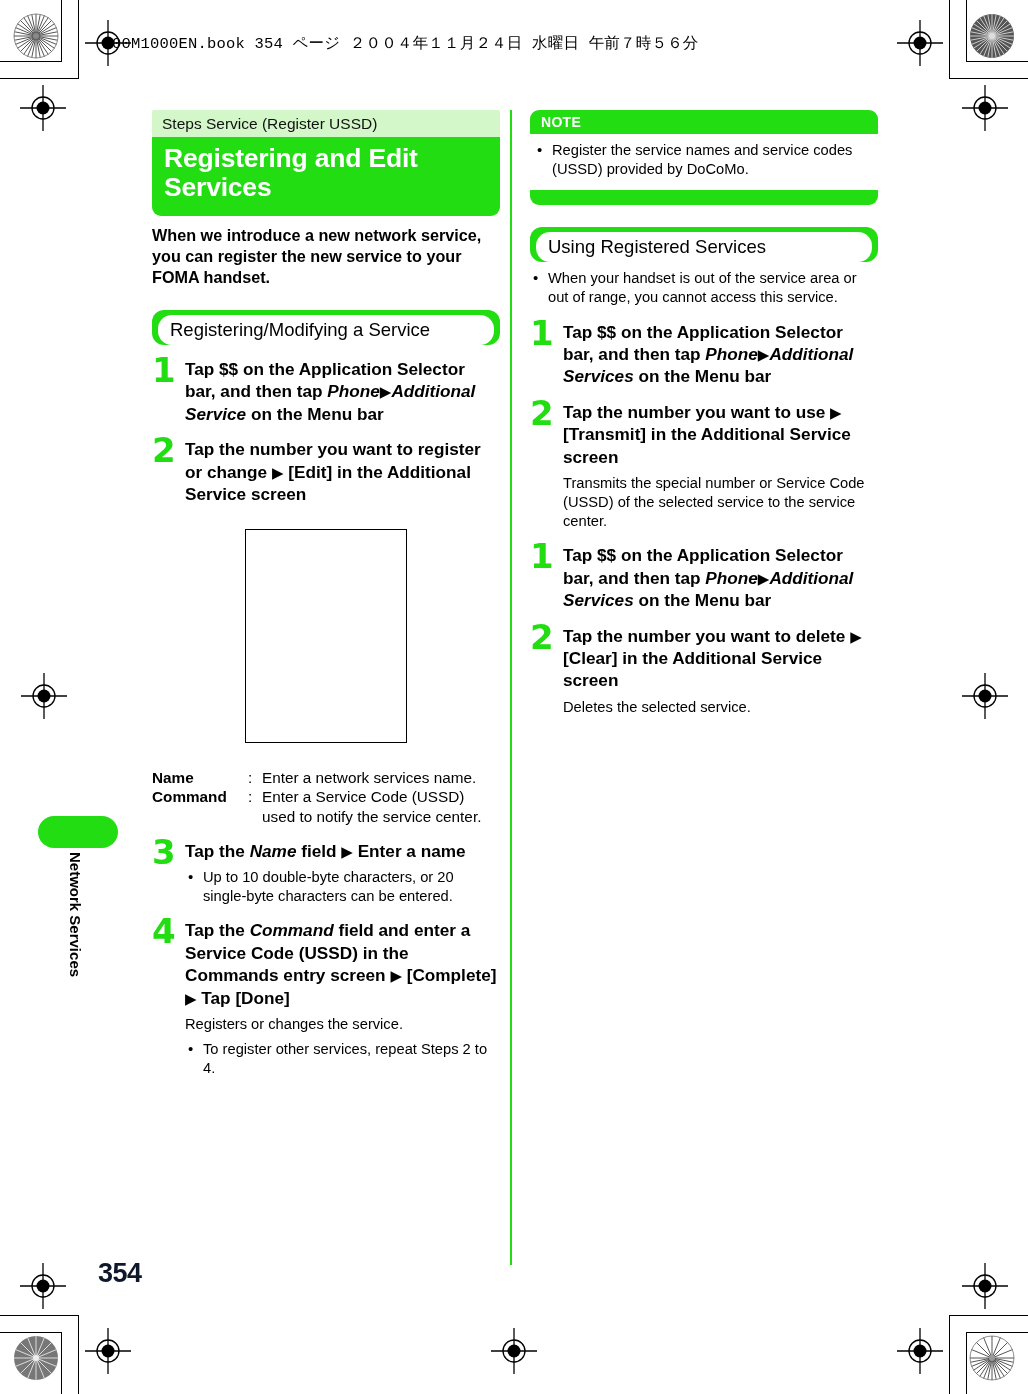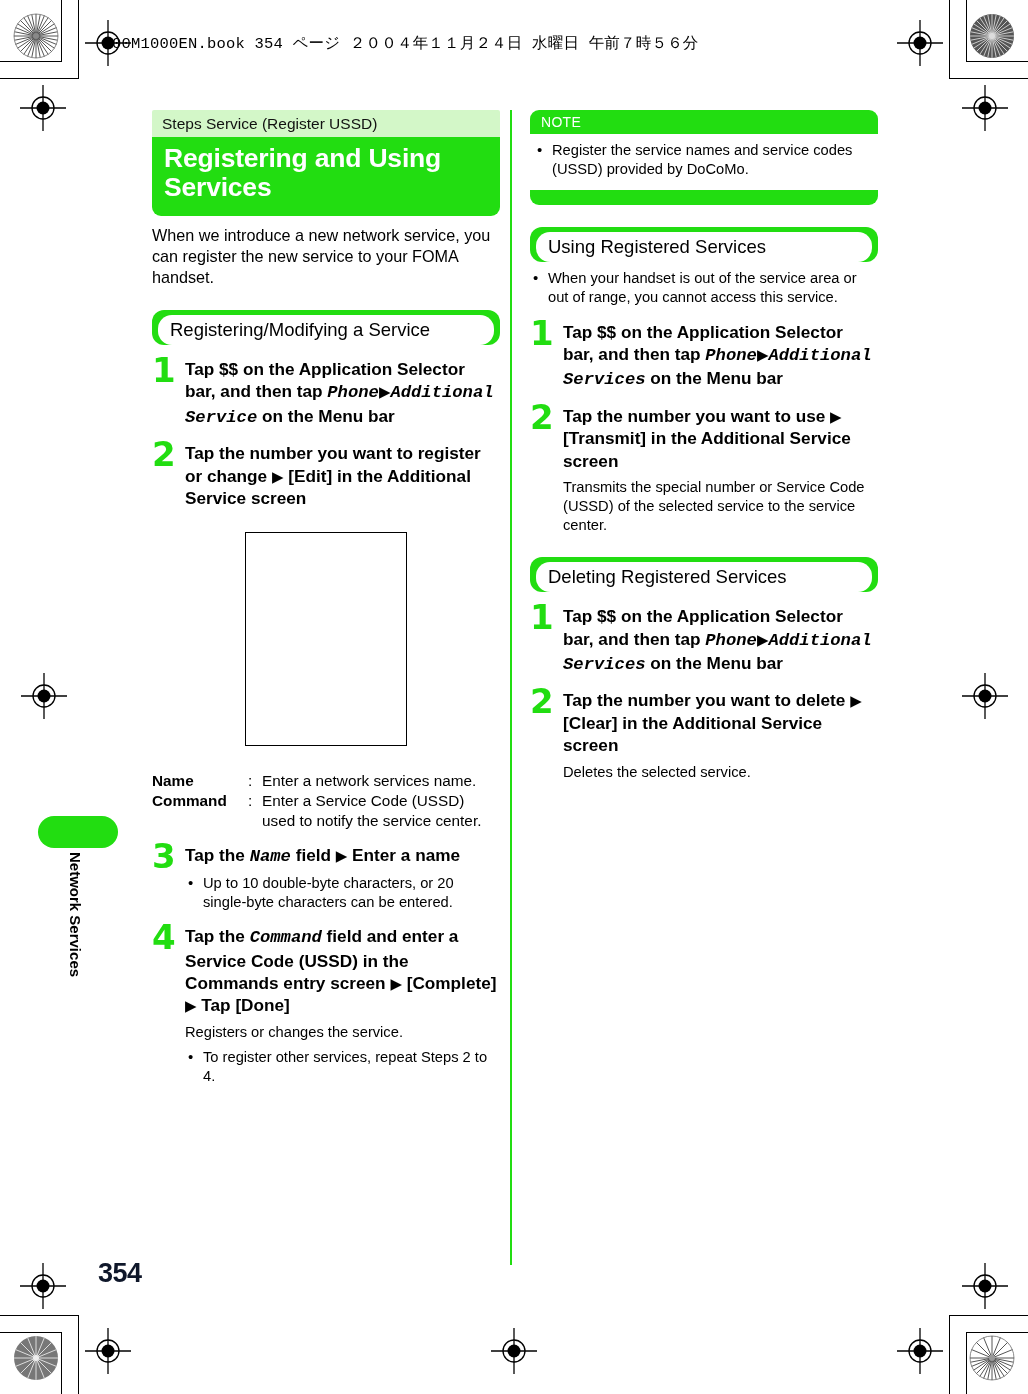--- a/index.html
+++ b/index.html
@@ -51,21 +51,21 @@
   }
   .title-block{
     background:#22dd11;border-radius:0 0 9px 9px;
     padding:7px 12px 13px 12px;
   }
   .title-block h1{
     margin:0;color:#fff;font-size:26.5px;line-height:1.11;
     font-weight:bold;letter-spacing:-.2px;
   }
   .intro{
-    margin:9px 0 0 0;font-size:16.2px;line-height:1.30;color:#000;
+    margin:9px 0 0 0;font-size:16.2px;line-height:1.30;color:#000;font-weight:bold;
   }
 
   
   ul.bullets{list-style:none;margin:5px 0 0 0;padding:0;}
   ul.bullets li{
     position:relative;padding-left:18px;font-size:14.7px;line-height:1.30;
     margin-bottom:1px;
   }
   ul.bullets li:before{
     content:"\2022";position:absolute;left:3px;top:-1px;font-size:15px;
@@ -79,36 +79,36 @@
   .section-head .inner{
     background:#fff;border-radius:14px;padding:3px 12px 4px 12px;
     font-size:18.5px;color:#000;line-height:1.25;
   }
 
   
   .note-box{margin-bottom:4px;}
   .note-bar{
     background:#22dd11;border-radius:9px 9px 0 0;padding:3px 11px 3px 11px;
   }
-  .note-bar span{color:#fff;font-size:14px;font-weight:normal;letter-spacing:.3px;}
+  .note-bar span{color:#fff;font-size:14px;font-weight:bold;letter-spacing:.3px;}
   .note-body{background:#fff;padding:2px 10px 10px 4px;}
   .note-body ul.bullets li{font-size:14.7px;}
   .note-foot{background:#22dd11;height:15px;border-radius:0 0 9px 9px;}
 
   
   .step{position:relative;margin-top:13px;padding-left:33px;min-height:30px;}
   .step .num{
     position:absolute;left:0;top:-5px;width:26px;text-align:left;
     color:#22dd11;font-size:34px;font-weight:bold;line-height:1;
     font-family:"DejaVu Sans",sans-serif;
   }
   .step .body{
     font-size:17.2px;line-height:1.30;font-weight:bold;color:#000;
   }
-  .step .body i{font-family:Liberation Mono, monospace;font-style:italic;font-weight:bold;}
+  .step .body i{font-family:Liberation Sans, sans-serif;font-style:italic;font-weight:bold;}
   .arrow{font-family:"DejaVu Sans",sans-serif;font-size:15px;}
   .step-note{
     margin-top:6px;font-size:14.7px;line-height:1.30;font-weight:normal;
   }
   .step .step-note ul.bullets li{font-weight:normal;}
 
   
   .shot{
     margin:23px auto 0 auto;width:160px;height:212px;
     border:1.6px solid #000;background:#fff;
@@ -376,21 +376,21 @@
 
 <div class="side-tab"></div>
 <div class="side-label">Network Services</div>
 <div class="page-number">354</div>
 
 <div class="col col-left">
 
   <div>
     <div class="kicker">Steps Service (Register USSD)</div>
     <div class="title-block">
-      <h1>Registering and Using Services</h1>
+      <h1>Registering and Edit Services</h1>
     </div>
   </div>
 
   <p class="intro">When we introduce a new network service, you can register the new service to your FOMA handset.</p>
 
   <div class="section-head">
     <div class="inner">Registering/Modifying a Service</div>
   </div>
 
   <div id="left-steps-a">
@@ -465,23 +465,20 @@
       </ul>
       <div class="step">
         <div class="num">1</div>
         <div class="body"><span>Tap $$ on the Application Selector bar, and then tap </span><i>Phone</i><span class="arrow">▶</span><i>Additional Services</i><span> on the Menu bar</span></div>
       </div>
       <div class="step">
         <div class="num">2</div>
         <div class="body"><span>Tap the number you want to use </span><span class="arrow">▶</span><span> [Transmit] in the Additional Service screen</span></div>
         <div class="step-note">Transmits the special number or Service Code (USSD) of the selected service to the service center.</div>
       </div>
-      <div class="section-head">
-        <div class="inner">Deleting Registered Services</div>
-      </div>
       <div class="step">
         <div class="num">1</div>
         <div class="body"><span>Tap $$ on the Application Selector bar, and then tap </span><i>Phone</i><span class="arrow">▶</span><i>Additional Services</i><span> on the Menu bar</span></div>
       </div>
       <div class="step">
         <div class="num">2</div>
         <div class="body"><span>Tap the number you want to delete </span><span class="arrow">▶</span><span> [Clear] in the Additional Service screen</span></div>
         <div class="step-note">Deletes the selected service.</div>
       </div>
     </div>

